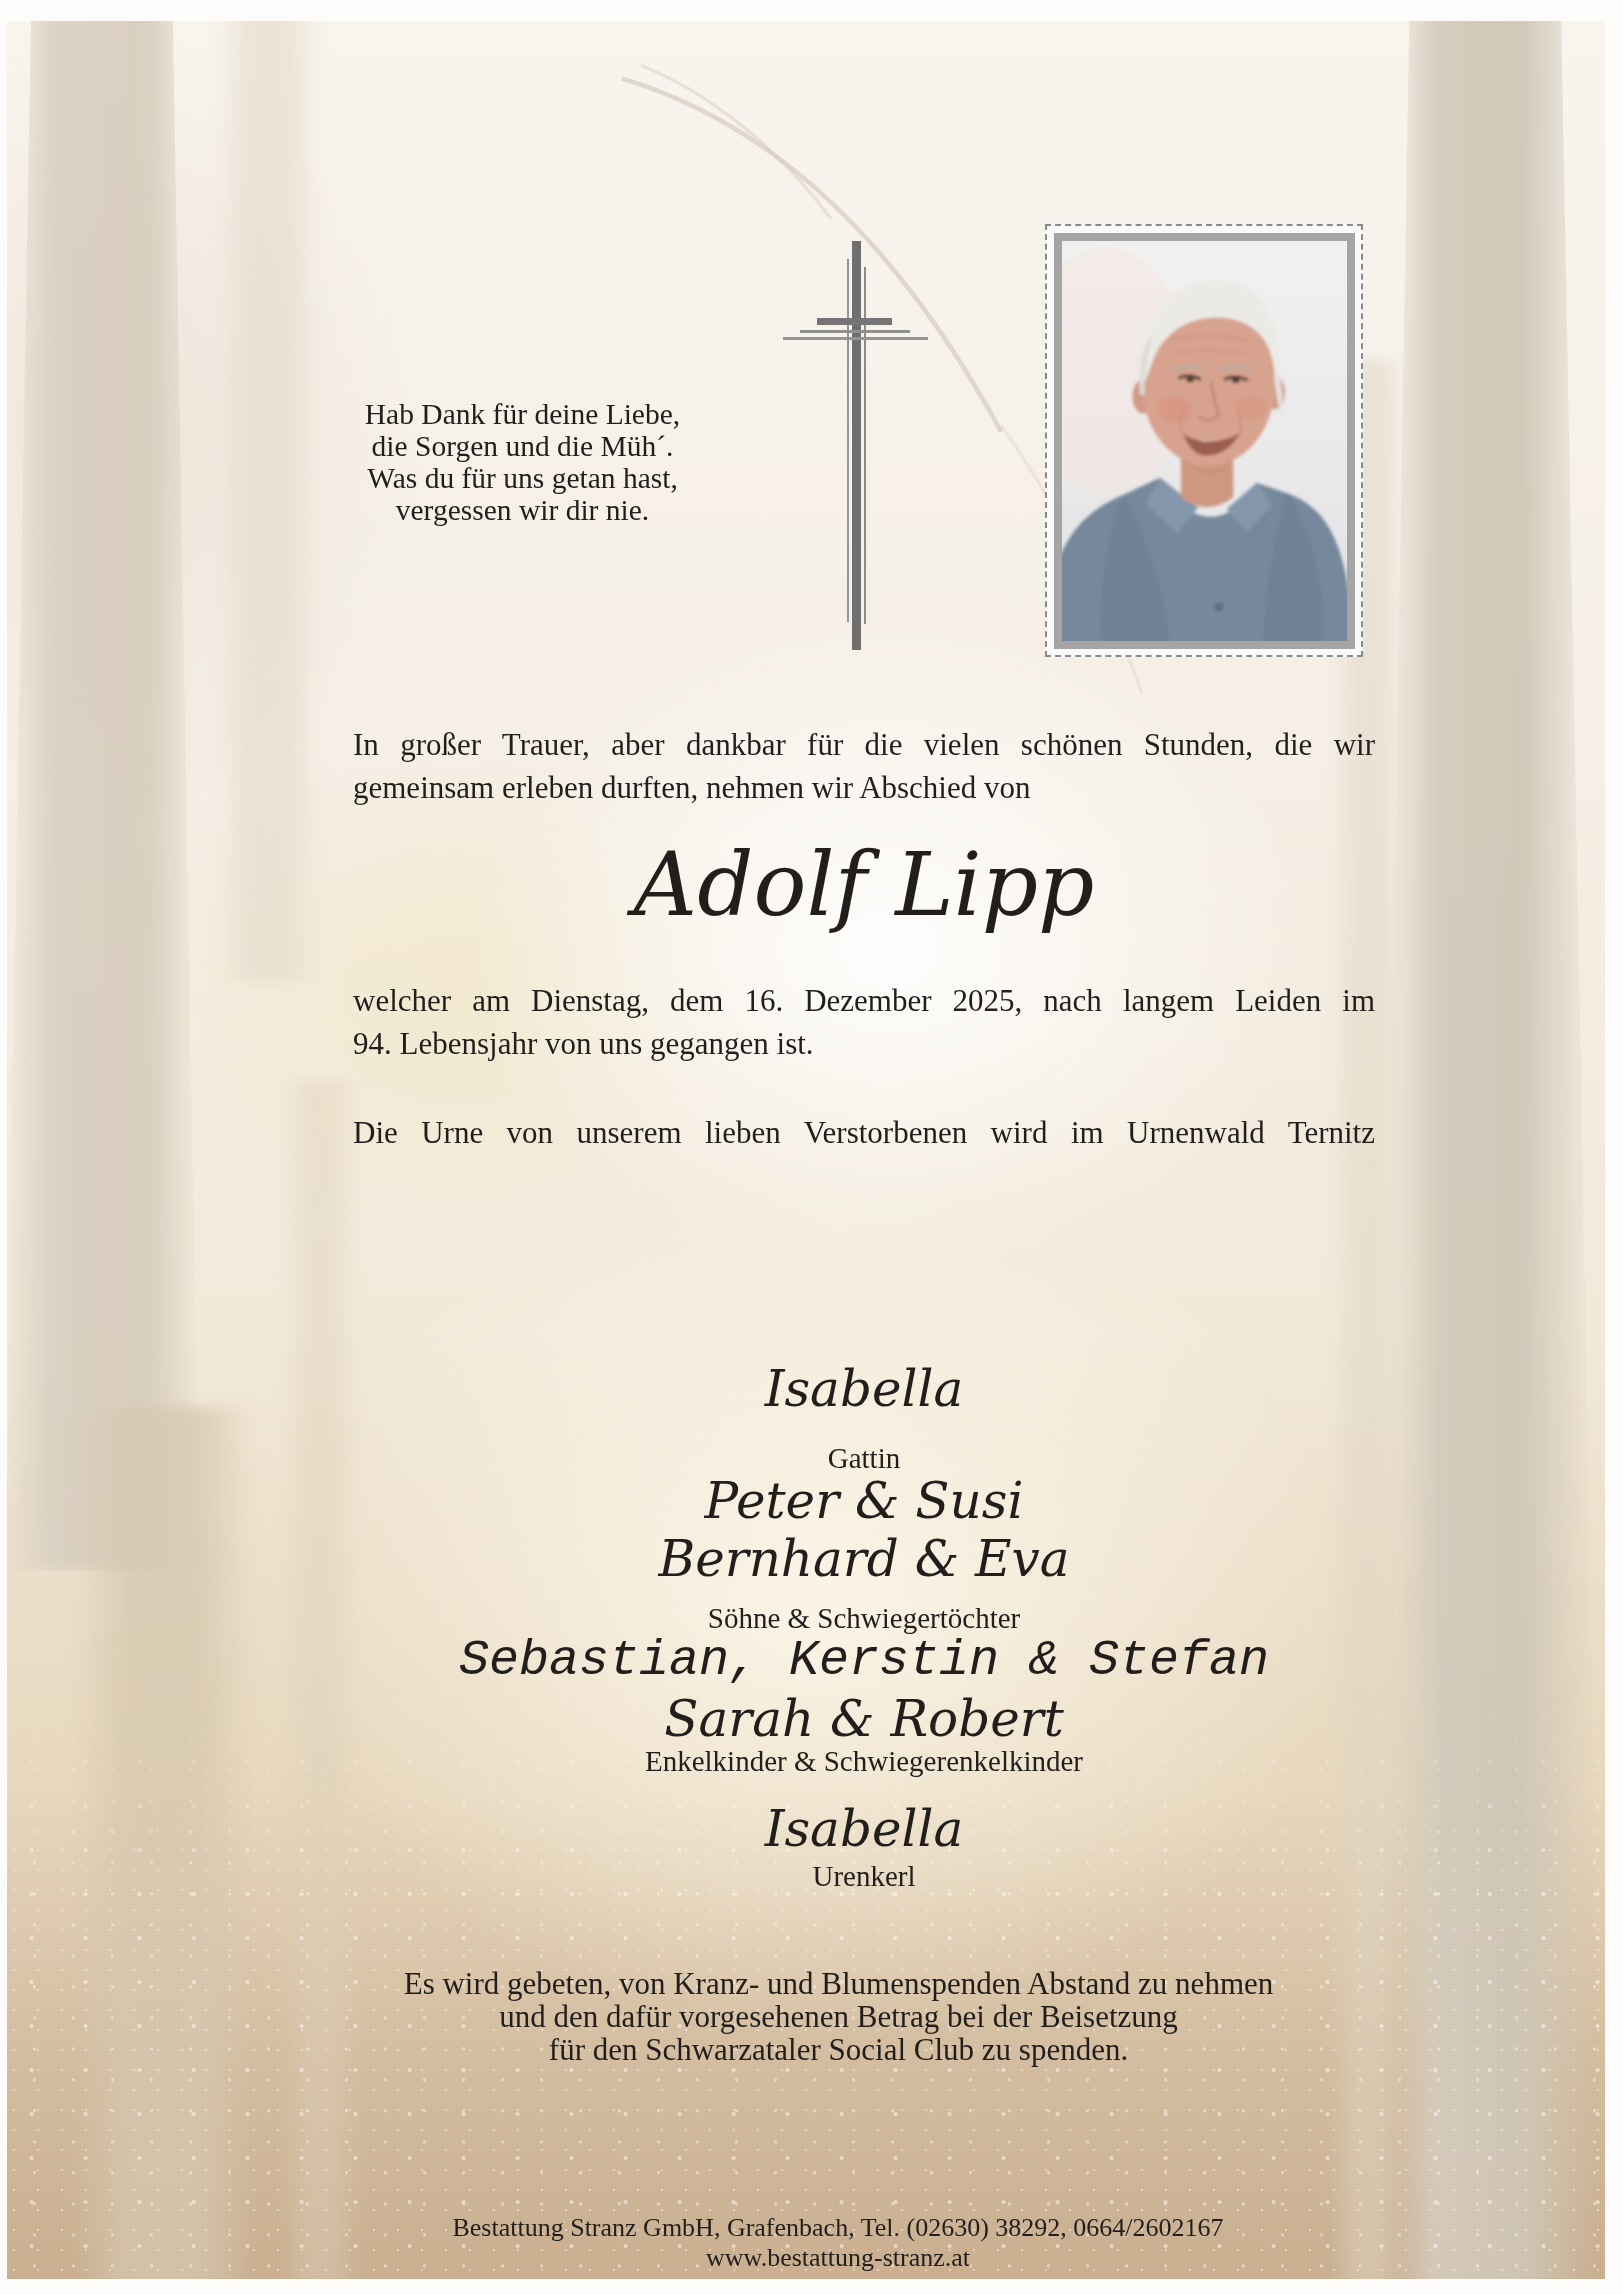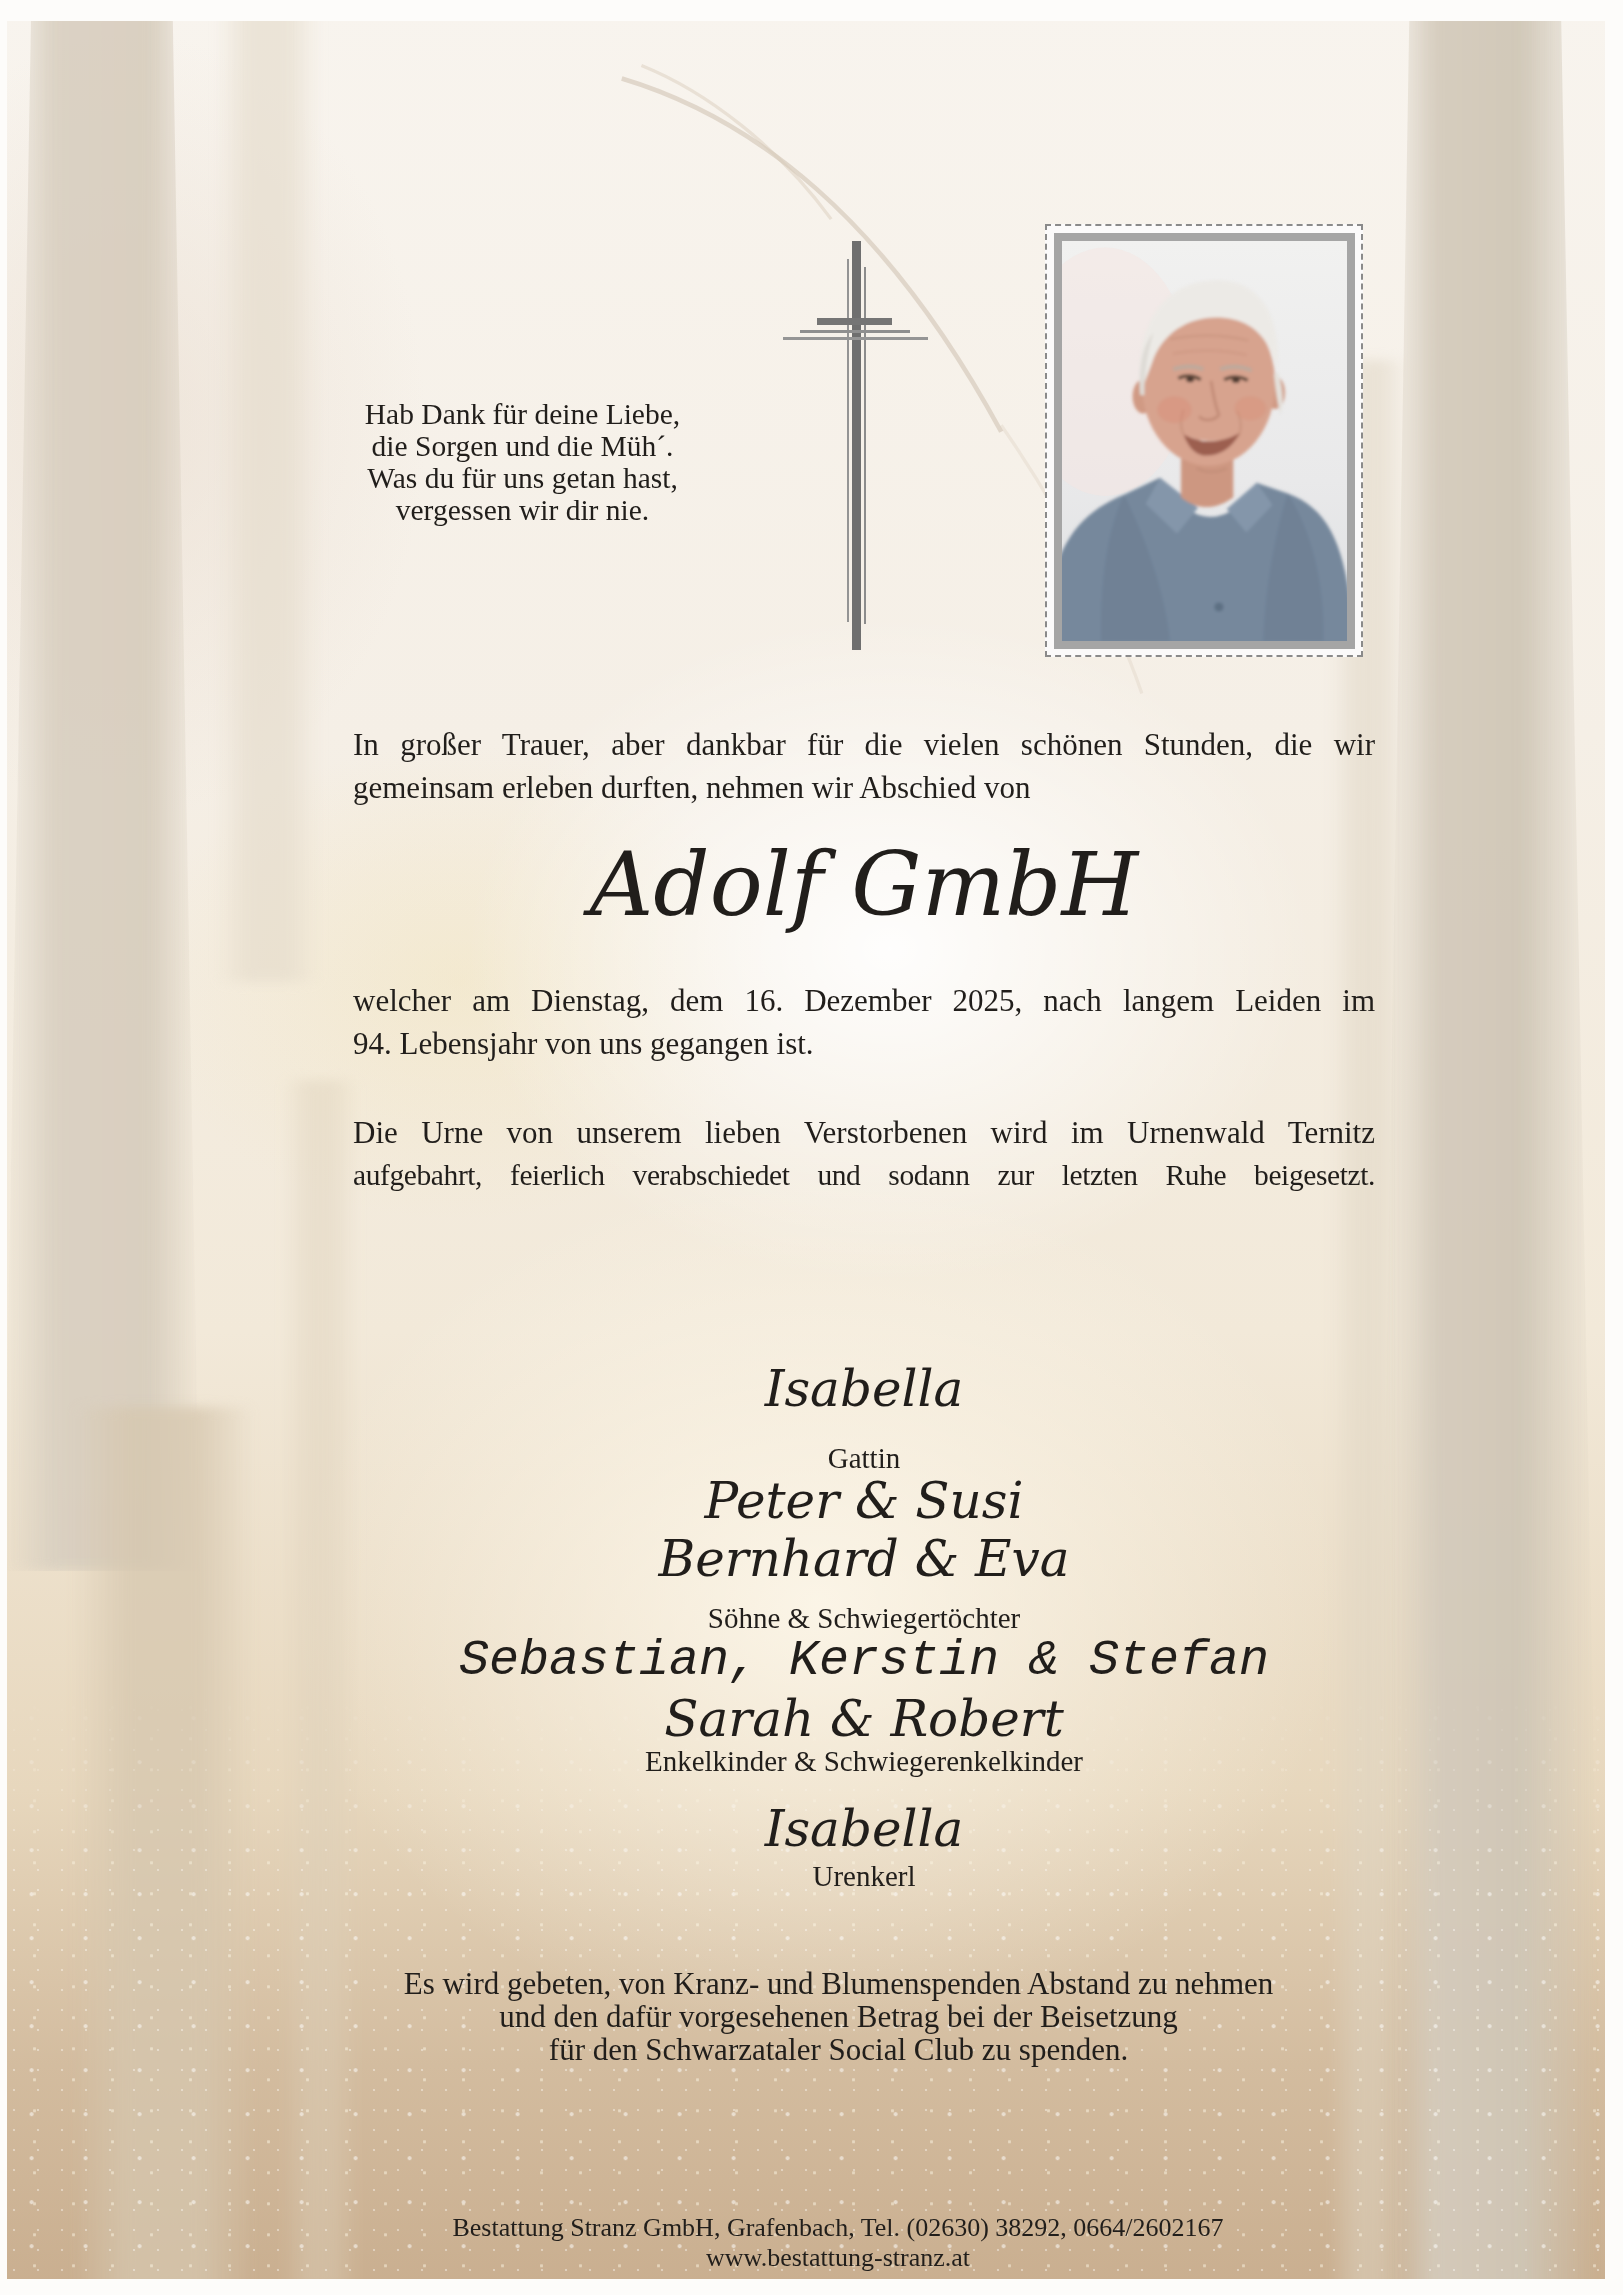--- a/index.html
+++ b/index.html
@@ -164,30 +164,29 @@
         </g>
       </svg>
     </div>
   </div>
 
   <div class="tx par p1">
     <div class="jline">In großer Trauer, aber dankbar für die vielen schönen Stunden, die wir</div>
     <div>gemeinsam erleben durften, nehmen wir Abschied von</div>
   </div>
 
-  <div class="tx name">Adolf GmbH</div>
+  <div class="tx name">Adolf Lipp</div>
 
   <div class="tx par p2">
     <div class="jline">welcher am Dienstag, dem 16. Dezember 2025, nach langem Leiden im</div>
     <div>94. Lebensjahr von uns gegangen ist.</div>
   </div>
 
   <div class="tx par p3">
     <div class="jline">Die Urne von unserem lieben Verstorbenen wird im Urnenwald Ternitz</div>
-    <div class="jline l2">aufgebahrt, feierlich verabschiedet und sodann zur letzten Ruhe beigesetzt.</div>
   </div>
 
 
   <div class="tx center-col script sc1">Isabella</div>
   <div class="tx center-col label  lb1">Gattin</div>
 
   <div class="tx center-col script sc2">Peter &amp; Susi</div>
   <div class="tx center-col script sc3">Bernhard &amp; Eva</div>
   <div class="tx center-col label  lb2">Söhne &amp; Schwiegertöchter</div>
 

